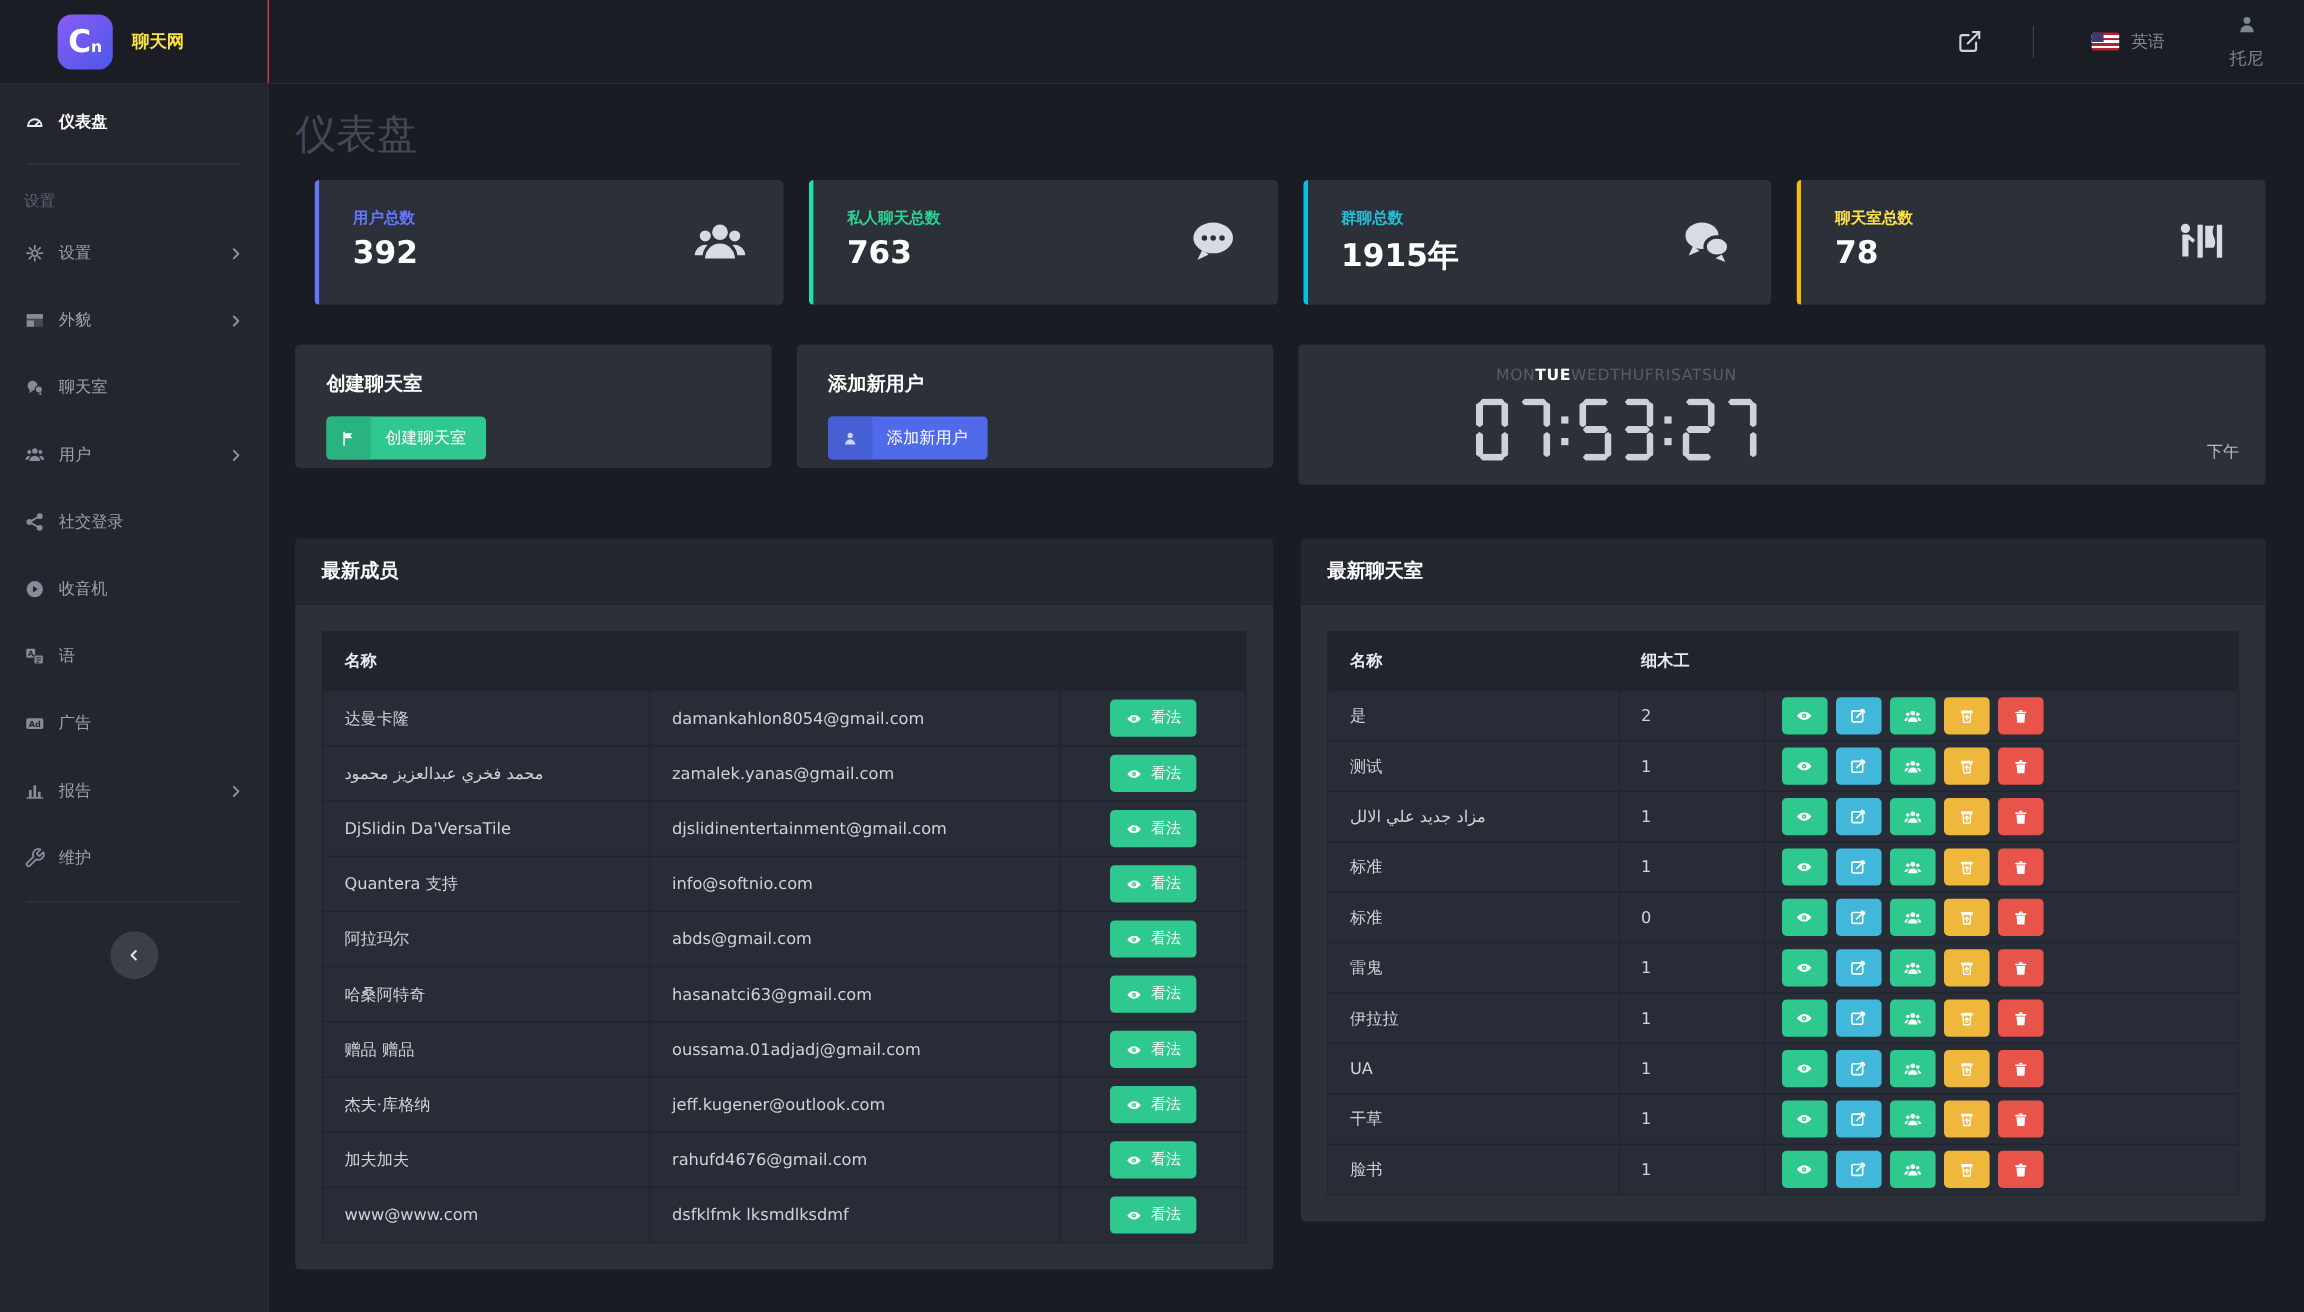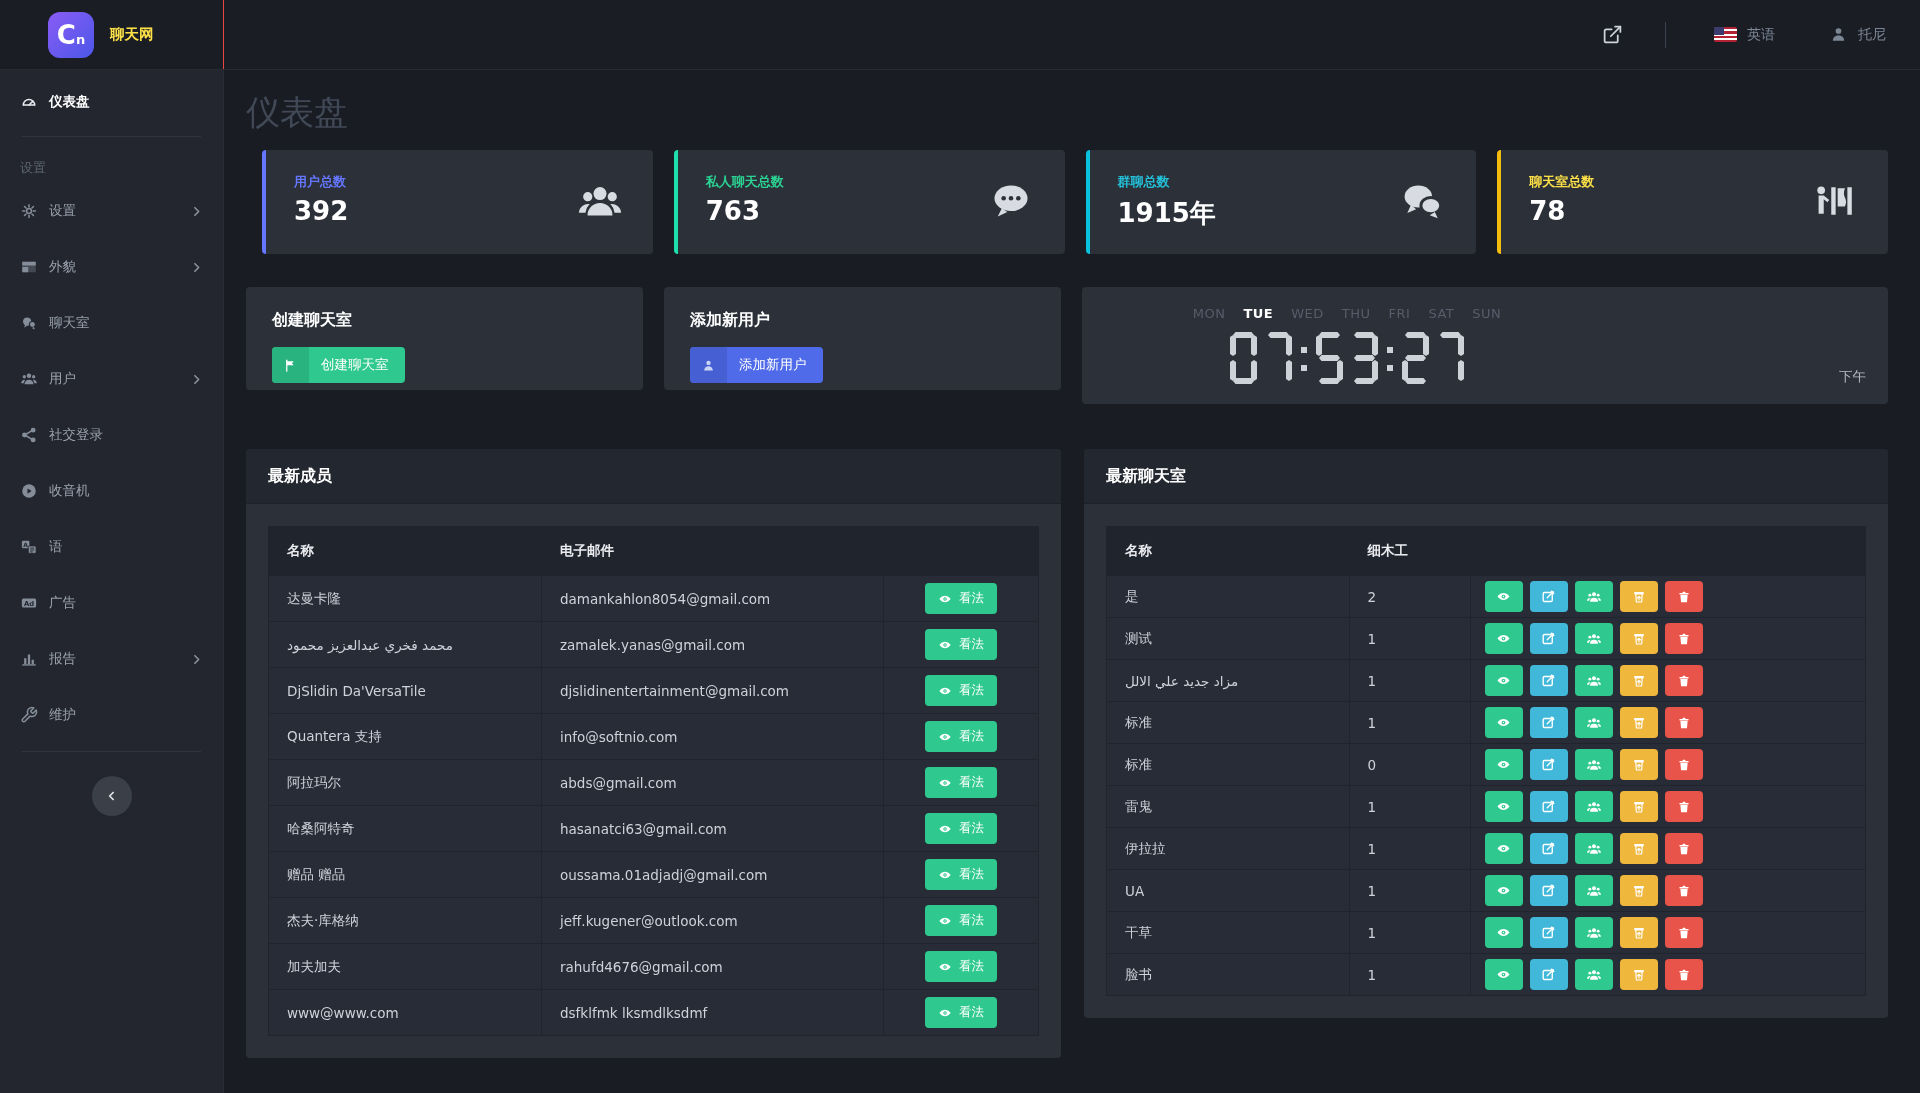--- a/index.html
+++ b/index.html
@@ -14,21 +14,21 @@
   .logo { width:46px; height:46px; border-radius:12px;
     background:linear-gradient(135deg,#8a5cf5 0%,#4b57e8 100%);
     display:flex; align-items:center; justify-content:center; flex:0 0 auto; }
   .logo-text { display:block; color:#fff; font-weight:bold; font-size:13px; line-height:1; }
   .logo-text::first-letter { font-size:26px; }
   .brand-name { color:#fde047; font-weight:bold; font-size:14.5px; }
   .topbar-right { margin-left:auto; display:flex; align-items:center; padding-right:34px; color:#7c8796; }
   .tb-link { color:#ced4dc; display:flex; align-items:center; cursor:pointer; }
   .tb-divider { width:1px; height:26px; background:#3c434f; margin:0 36px 0 42px; }
   .tb-item { display:flex; align-items:center; gap:10px; font-size:14px; cursor:pointer;padding-left:12px; }
-  .tb-item + .tb-item { margin-left:42px; }
+  .tb-item + .tb-item { margin-left:42px;flex-direction:column; }
   .flag { width:23px; height:15px; border-radius:2px; overflow:hidden; position:relative;
     background:repeating-linear-gradient(#b22234 0 2.2px,#fff 2.2px 4.4px); }
   .flag::after { content:""; position:absolute; top:0; left:0; width:10px; height:8px; background:#3c3b6e; }
 
   
   .sidebar { position:fixed; top:70px; left:0; bottom:0; width:224px; background:#23262e;
     border-right:1px solid #262b34; padding-top:6px; }
   .side-item { height:52px; display:flex; align-items:center; padding:0 20px; gap:11px;
     color:#9aa2ae; font-size:13.5px; position:relative; cursor:pointer; }
   .side-item .s-ico { width:18px; height:18px; color:#848d99; flex:0 0 auto; display:flex; }
@@ -64,21 +64,21 @@
   .seg-btn { display:inline-flex; align-items:stretch; border:none; padding:0; border-radius:4px;
     overflow:hidden; margin-top:16px; cursor:pointer; color:#fff; font-size:13.5px;
     font-family:inherit; }
   .seg-btn .b-ico { display:flex; align-items:center; padding:0 11px; }
   .seg-btn .b-txt { display:flex; align-items:center; padding:9px 16px 9px 12px; }
   .btn-green { background:#2fc98f; } .btn-green .b-ico { background:#29b37f; }
   .btn-blue  { background:#4f6bea; } .btn-blue  .b-ico { background:#4660d4; }
 
   .clock-card { background:#2b3039; border-radius:4px; height:117px; position:relative; padding-top:19px; }
   .clock-core { width:530px; display:flex; flex-direction:column; align-items:center; }
-  .clock-days { display:flex; gap:18px; font-size:13px; letter-spacing:.5px; color:#565e6a; }
+  .clock-days { display:flex; font-size:13px; letter-spacing:.5px; color:#565e6a; }
   .clock-days .active { color:#fff; font-weight:bold; }
   .clock-display { display:flex; align-items:center; margin-top:11px; }
   .dgt { position:relative; width:27px; height:52px; margin:0 4px; }
   .seg { position:absolute; background:#cdd2d9; }
   .s-a,.s-d,.s-g { left:3px; right:3px; height:6px;
     clip-path:polygon(12% 0,88% 0,100% 50%,88% 100%,12% 100%,0 50%); }
   .s-a{top:0} .s-g{top:23px} .s-d{bottom:0}
   .s-b,.s-c,.s-e,.s-f { width:6px; height:21px;
     clip-path:polygon(0 10%,50% 0,100% 10%,100% 90%,50% 100%,0 90%); }
   .s-f{left:0;top:3px} .s-b{right:0;top:3px} .s-e{left:0;bottom:3px} .s-c{right:0;bottom:3px}
@@ -451,21 +451,20 @@
   </div>
 
   <div class="tables-row">
 
     <section class="panel">
       <div class="panel-head">最新成员</div>
       <div class="panel-body">
         <div class="tbl members">
           <div class="t-head g-members">
             <div class="cell">名称</div>
-            <div class="cell">电子邮件</div>
             <div class="cell"></div>
           </div>
           <div>
 
               <div class="t-row g-members">
                 <div class="cell">达曼卡隆</div>
                 <div class="cell">damankahlon8054@gmail.com</div>
                 <div class="cell act">
                   <button class="btn-view">
                     <span>

